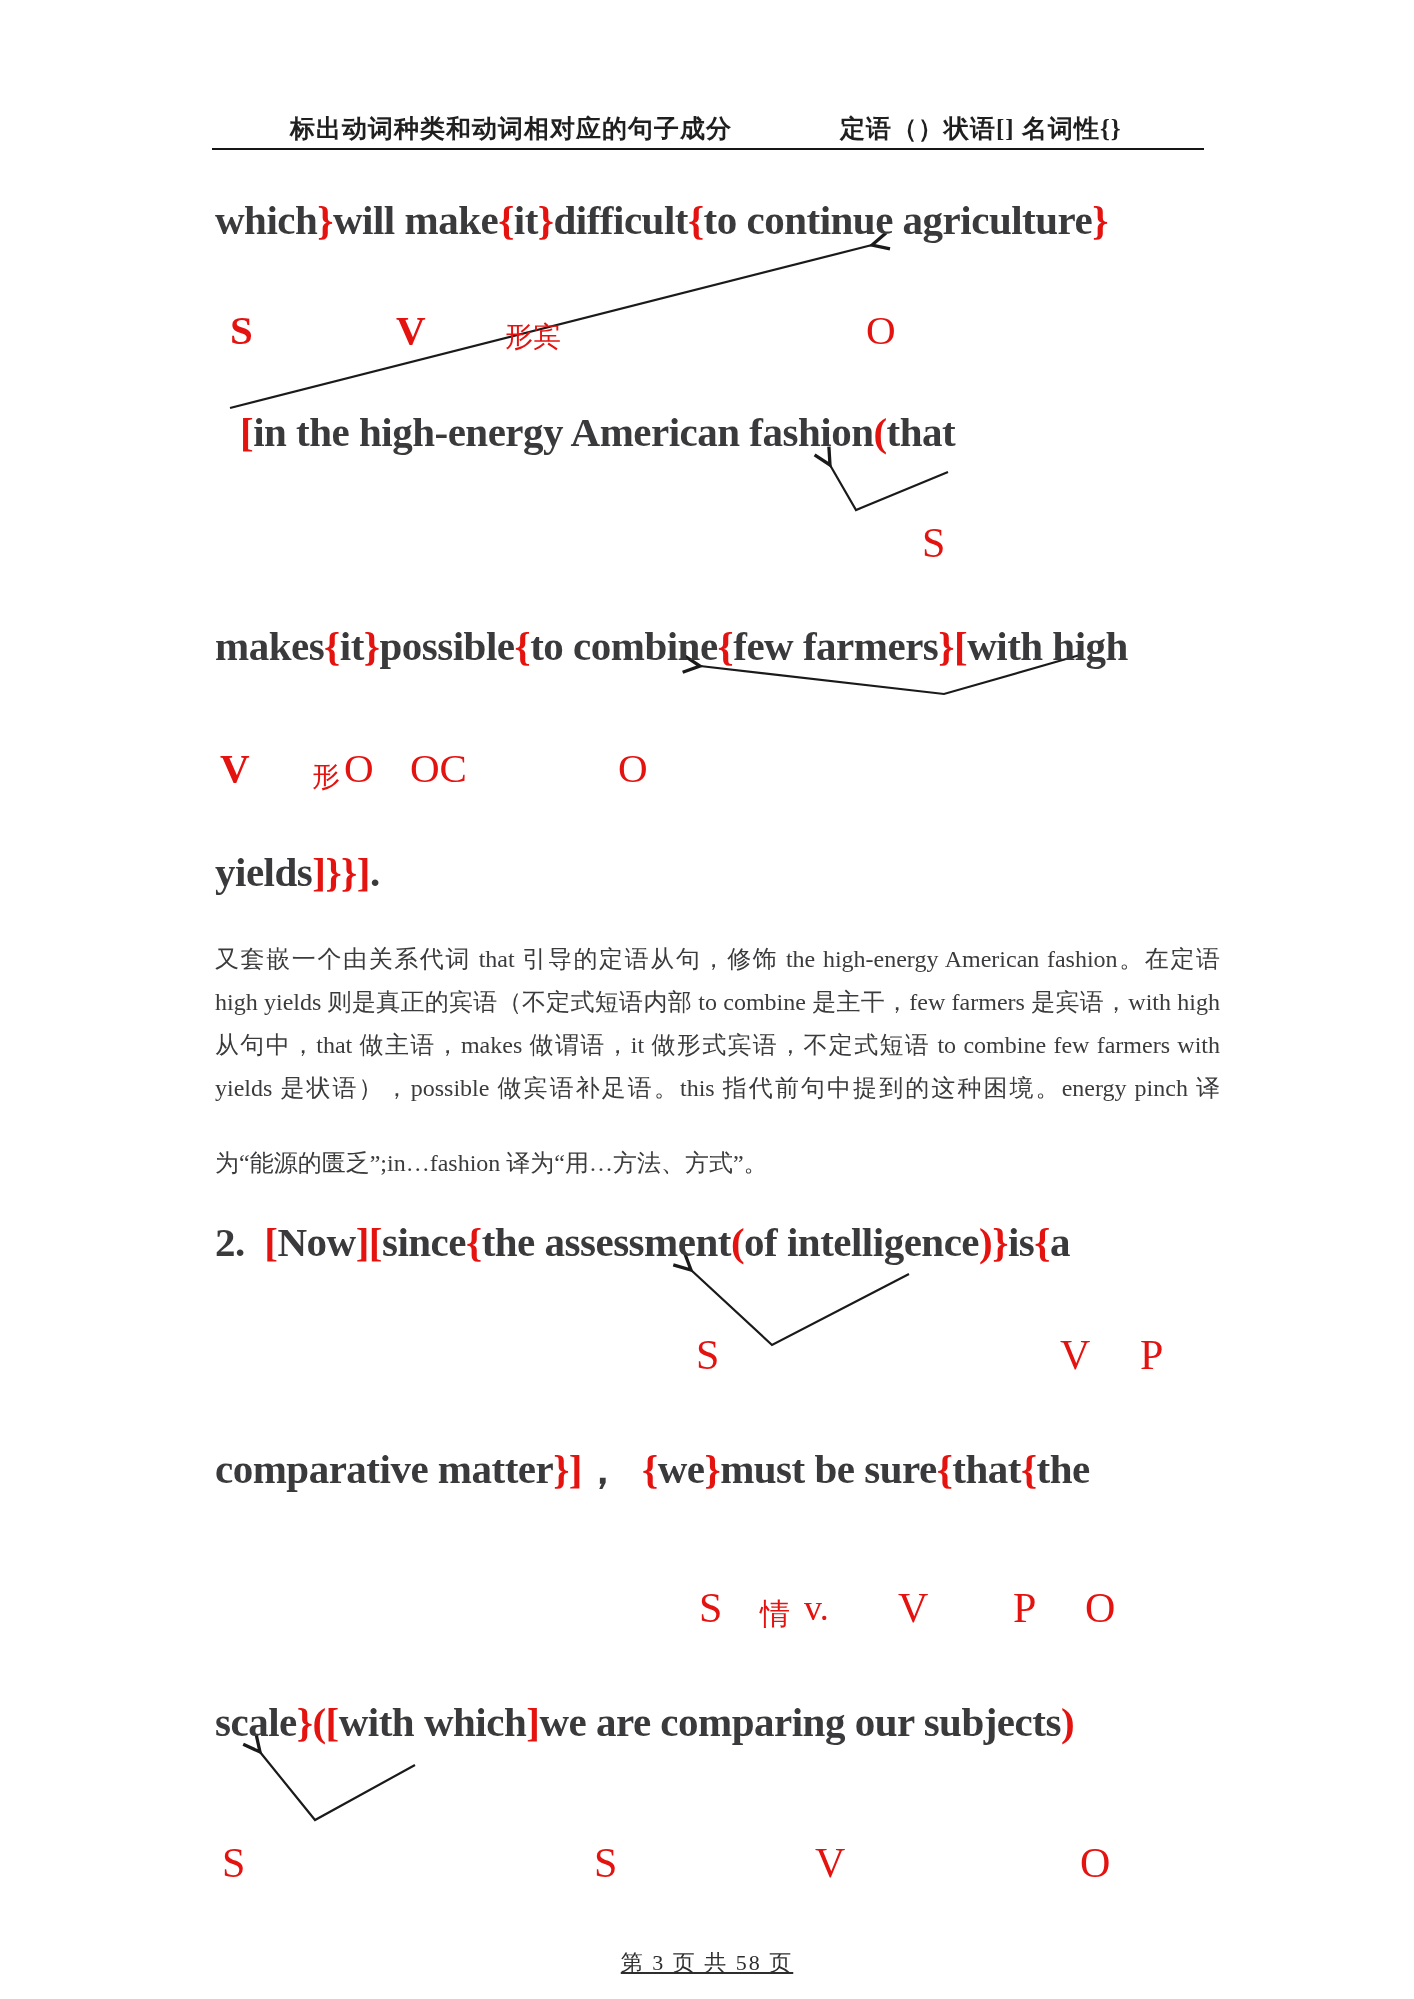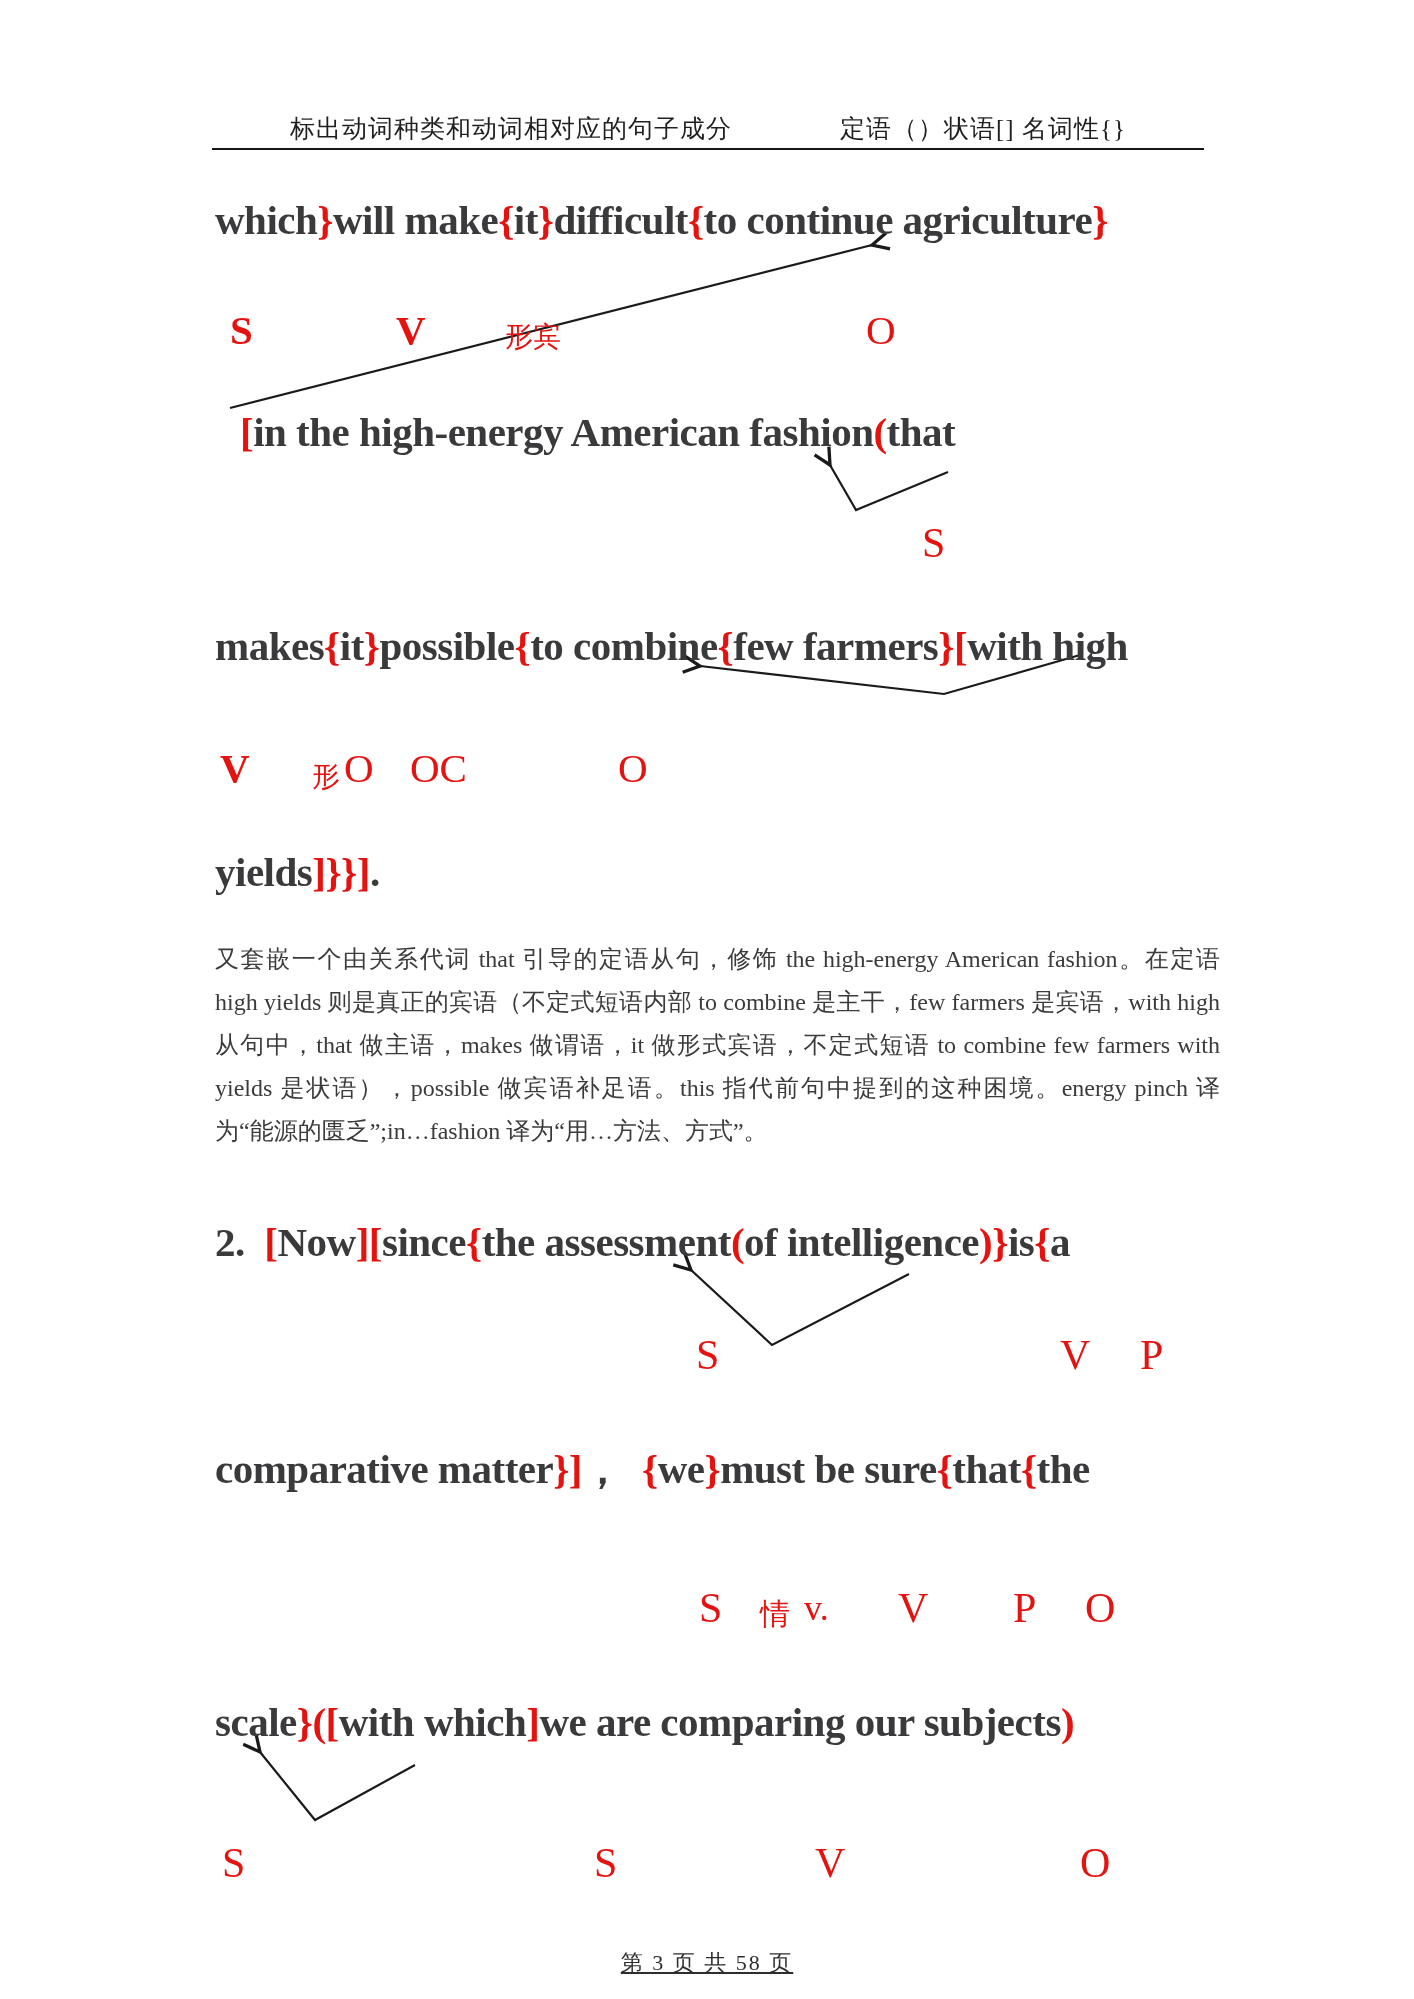--- a/index.html
+++ b/index.html
@@ -11,21 +11,21 @@
   html,body{margin:0;padding:0;background:#ffffff;}
   .page{
     position:relative;
     width:1414px;height:1999px;
     background:#ffffff;
     overflow:hidden;
     font-family:"Liberation Serif","DejaVu Serif",serif;
   }
   .hdr{
     position:absolute;top:112px;
-    font-size:25px;font-weight:400;color:#1f1f1f;
+    font-size:25px;font-weight:700;color:#1f1f1f;
     white-space:pre;letter-spacing:1px;
   }
   .hdr-left{left:290px;}
   .hdr-right{left:840px;}
   .hdr-rule{
     position:absolute;top:148px;left:212px;width:992px;height:2px;
     background:#161616;
   }
   .bigline{
     position:absolute;
@@ -43,21 +43,21 @@
   }
   .arrows polyline{fill:none;stroke:var(--line);stroke-width:2.2;}
   .para{
     position:absolute;left:215px;top:938px;width:1005px;
     font-size:24px;line-height:43px;color:var(--para);
   }
   .para-line{
     height:43px;white-space:nowrap;
     text-align:justify;text-align-last:justify;
   }
-  .para-line.last{text-align:left;text-align-last:auto;}
+  .para-line.last{text-align:left;text-align-last:auto;margin-top:32px;}
   .footer{
     position:absolute;top:1948px;left:0;width:1414px;
     text-align:center;font-size:22px;color:#2e2e2e;
     letter-spacing:2px;white-space:pre;text-decoration:underline;
   }
 </style>
 </head>
 <body>
 
 <div class="page">

